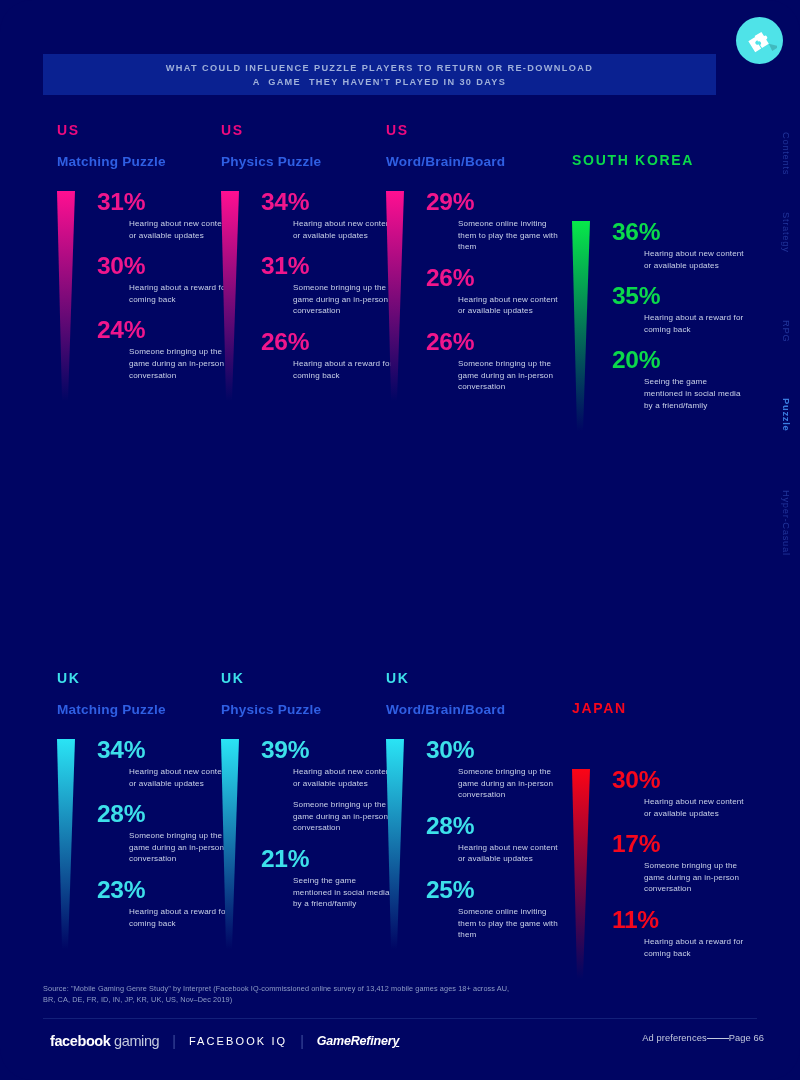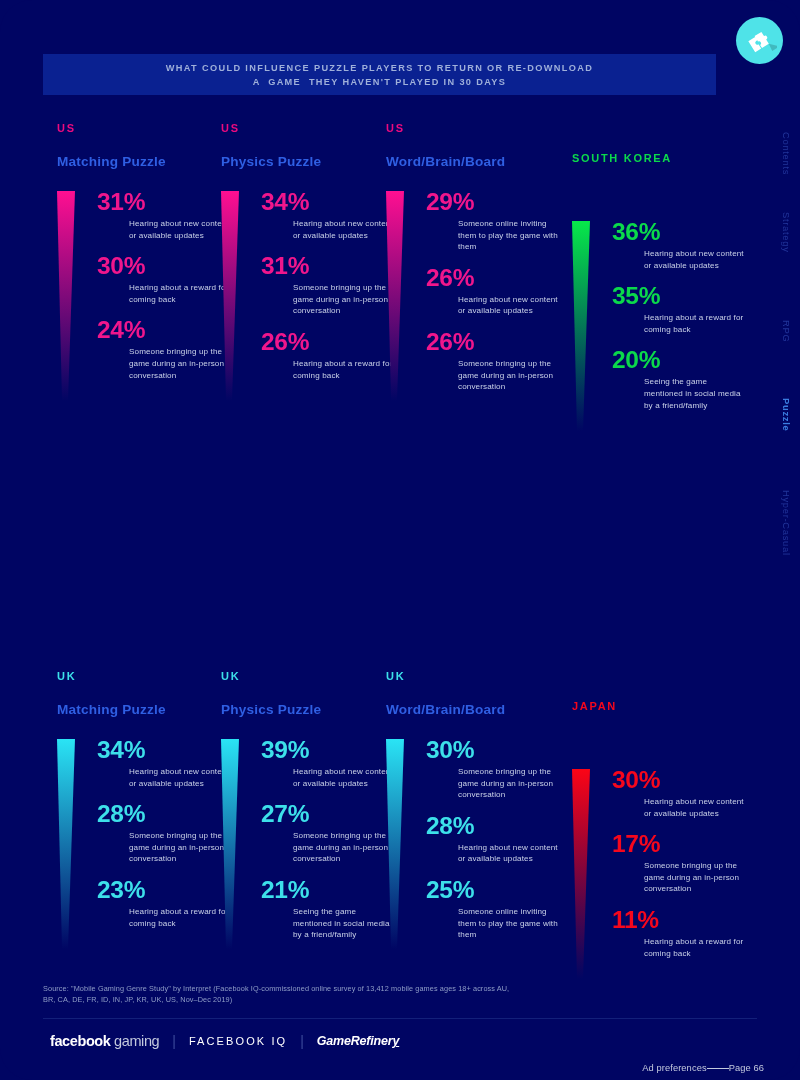--- a/index.html
+++ b/index.html
@@ -55,21 +55,21 @@
   .row-top{ top:122px; }
   .row-bottom{ top:670px; }
 
   .col{ position:absolute; width:175px; }
   .col-0{ left:57px; }
   .col-1{ left:221px; }
   .col-2{ left:386px; }
   .col-3{ left:572px; }
 
   .country{
-    font-size:11px; font-weight:bold; letter-spacing:1.7px;
+    font-size:14px; font-weight:bold; letter-spacing:1.7px;
     margin-bottom:18px; height:14px;
   }
   .genre{
     font-size:13.6px; font-weight:bold; color:#2f5fe3;
     letter-spacing:.2px; margin-bottom:16px; height:17px;
   }
 
   .chart{ position:relative; }
   .tri{ position:absolute; left:0; top:4px; width:18px; height:210px; }
   .stats{ margin-left:40px; }
@@ -110,21 +110,21 @@
   .fb-gaming{ font-size:14.5px; color:#ffffff; letter-spacing:-.4px; }
   .fb-gaming b{ font-weight:bold; }
   .fb-gaming span{ font-weight:normal; color:#c3cade; }
   .sep{ color:#3b4a9b; margin:0 13px; font-size:14px; }
   .fbiq{ font-size:11px; color:#ffffff; letter-spacing:2.1px; font-weight:normal; }
   .gr{ font-size:12.5px; color:#ffffff; font-weight:bold; font-style:italic; letter-spacing:-.2px; }
   .gr u{ text-decoration:underline; }
   .footer-right{
     position:absolute; right:0; top:3px;
     display:flex; align-items:center; 
-    font-size:9.3px; color:#c3cade; letter-spacing:.1px;margin-top:30px;
+    font-size:9.3px; color:#c3cade; letter-spacing:.1px;
   }
   .dash{ display:inline-block; width:22px; height:1px; background:#c3cade; }
 </style>
 </head>
 <body>
 
 <div class="page">
 
   <div class="logo-badge">
     <svg width="34" height="34" viewBox="0 0 34 34">
@@ -319,21 +319,20 @@
           </linearGradient>
             </defs>
           <polygon points="0,0 18,0 11,210 5,210" fill="url(#g5)"></polygon>
         </svg>
         <div class="stats">
           <div class="stat">
             <div class="val">39%</div>
             <div class="desc">Hearing about new content or available updates</div>
           </div>
           <div class="stat">
-            <div class="val">27%</div>
             <div class="desc">Someone bringing up the game during an in-person conversation</div>
           </div>
           <div class="stat">
             <div class="val">21%</div>
             <div class="desc">Seeing the game mentioned in social media by a friend/family</div>
           </div>
         </div>
       </div>
     </div>
 

